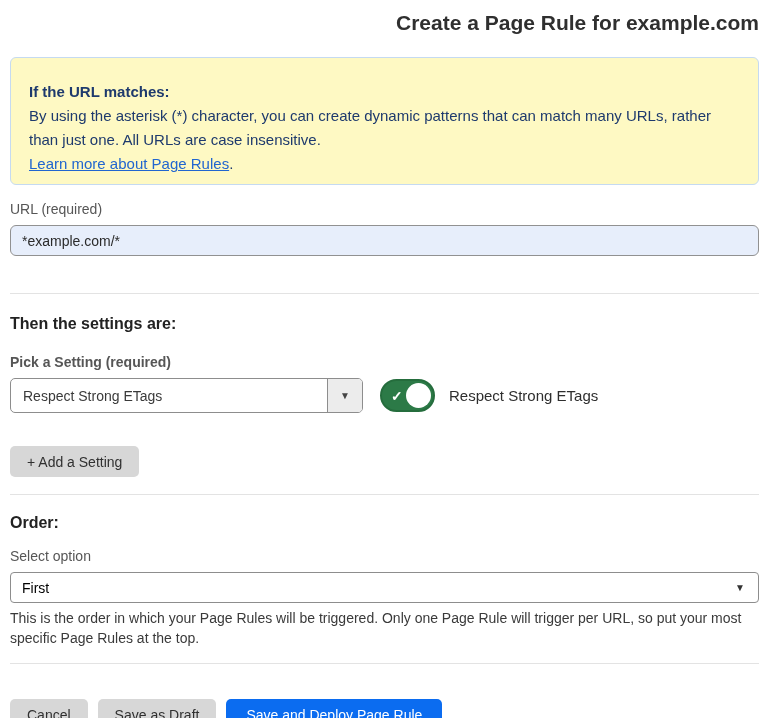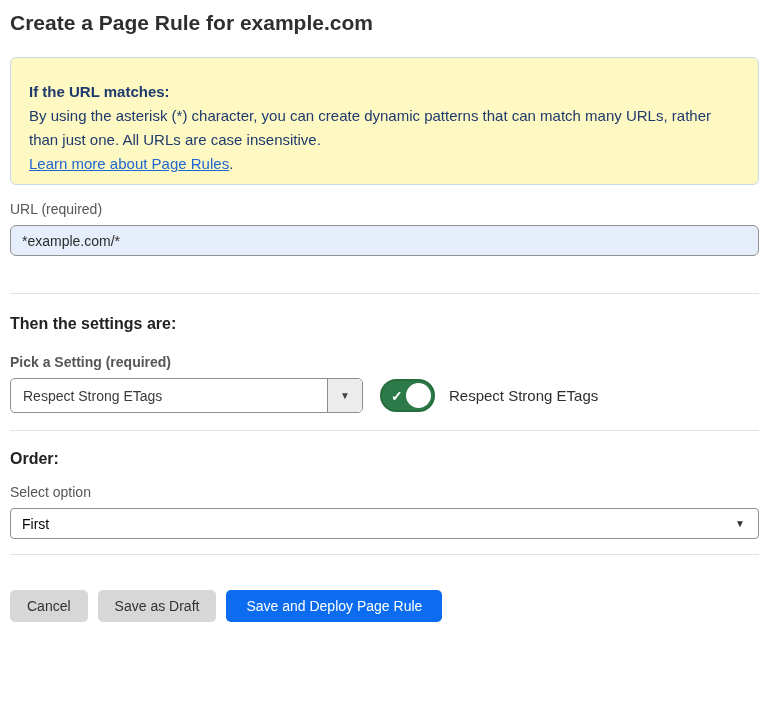--- a/index.html
+++ b/index.html
@@ -6,20 +6,21 @@
   html, body { width: 769px; height: 718px; background: #ffffff; overflow: hidden; }
   body { font-family: "Liberation Sans", sans-serif; color: #333; }
   .page { padding: 0 10px; }
 
   .page-title {
     margin-top: 9px;
     font-size: 21px;
     line-height: 27px;
     font-weight: 700;
     color: #2f2f2f;
+    text-align: right;
   }
 
   .info-box {
     margin-top: 21px;
     background: #fef9c3;
     border: 1px solid #c5daf1;
     border-radius: 6px;
     padding: 22px 18px 8px 18px;
     font-size: 15px;
     line-height: 24px;
@@ -231,32 +232,34 @@
       <span class="select-text">Respect Strong ETags</span>
       <span class="select-arrow-seg">▼</span>
     </div>
     <div class="toggle">
       <span class="toggle-check">✓</span>
       <span class="toggle-knob"></span>
     </div>
     <span class="toggle-label">Respect Strong ETags</span>
   </div>
 
+  <button class="btn add-setting-btn">+ Add a Setting</button>
 
   <hr class="divider d2">
 
   <h2 class="section-heading order">Order:</h2>
 
   <div class="field-label">Select option</div>
 
   <div class="order-select">
     <span class="select-text">First</span>
     <span class="select-chevron">▼</span>
   </div>
 
+  <p class="help-text">This is the order in which your Page Rules will be triggered. Only one Page Rule will trigger per URL, so put your most specific Page Rules at the top.</p>
 
   <hr class="divider d3">
 
   <div class="footer-actions">
     <button class="btn">Cancel</button>
     <button class="btn">Save as Draft</button>
     <button class="btn primary">Save and Deploy Page Rule</button>
   </div>
 
 </div>

